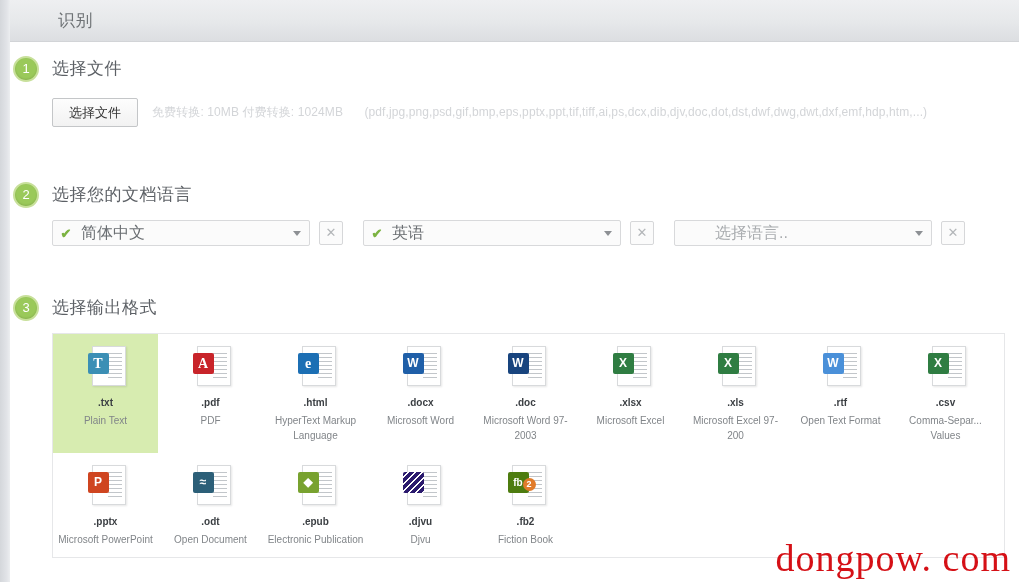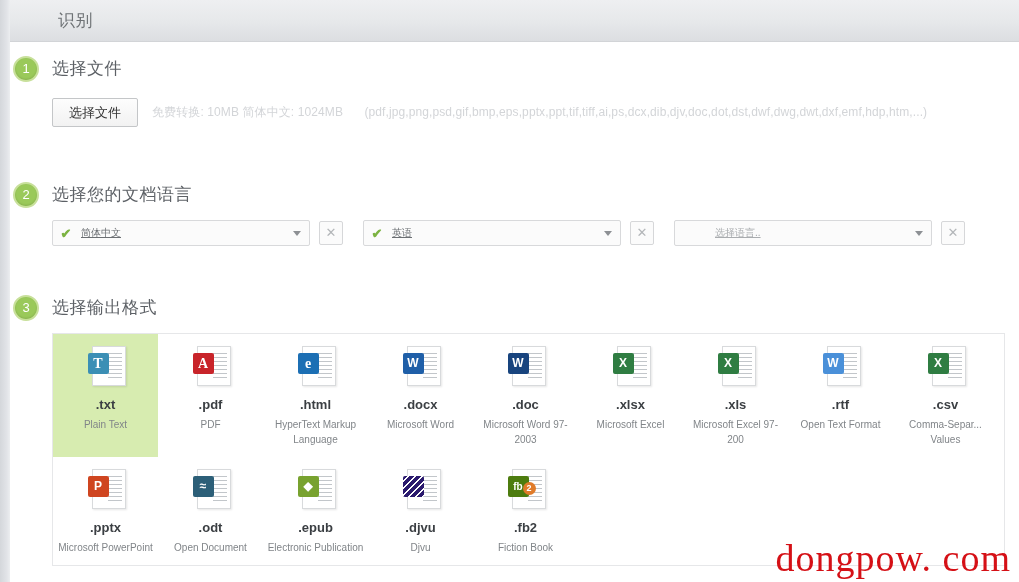--- a/index.html
+++ b/index.html
@@ -122,24 +122,23 @@
   .select-check {
     width: 26px;
     text-align: center;
     color: #7cb342;
     font-size: 13px;
     font-weight: bold;
     line-height: 1;
   }
   .select-check.empty { visibility: hidden; }
   .select-label {
-    font-size: 10px;
+    font-size: 16px;
     color: #6b6f73;
     padding-left: 2px;
-    text-decoration: underline;
   }
   .select-label.placeholder { color: #a9acaf; padding-left: 14px; }
   .select-arrow {
     position: absolute;
     right: 8px; top: 50%;
     margin-top: -2px;
     width: 0; height: 0;
     border-left: 4px solid transparent;
     border-right: 4px solid transparent;
     border-top: 5px solid #8d9094;
@@ -232,21 +231,21 @@
     border-radius: 50%;
     background: #e07b2a;
     color: #ffffff;
     font-size: 9px;
     line-height: 13px;
     text-align: center;
     font-weight: bold;
   }
 
   .format-ext {
-    font-size: 13px;
+    font-size: 10px;
     font-weight: bold;
     color: #3b3f43;
     margin-bottom: 5px;
   }
   .format-desc {
     font-size: 10px;
     color: #818589;
     line-height: 15px;
   }
 
@@ -274,21 +273,21 @@
   </div>
 
   <div class="page">
 
     <div class="step" style="top:14px;">
       <div class="step-badge">1</div>
       <div class="step-title">选择文件</div>
       <div class="choose-file-row">
         <span class="btn-choose-file">选择文件</span>
         <span class="file-hint">
-          <span>免费转换: 10MB  简体中文: 1024MB</span>
+          <span>免费转换: 10MB  付费转换: 1024MB</span>
           <span class="formats">(pdf,jpg,png,psd,gif,bmp,eps,pptx,ppt,tif,tiff,ai,ps,dcx,dib,djv,doc,dot,dst,dwf,dwg,dwt,dxf,emf,hdp,htm,...)</span>
         </span>
       </div>
     </div>
 
     <div class="step" style="top:140px;">
       <div class="step-badge">2</div>
       <div class="step-title">选择您的文档语言</div>
       <div class="lang-row">
 

